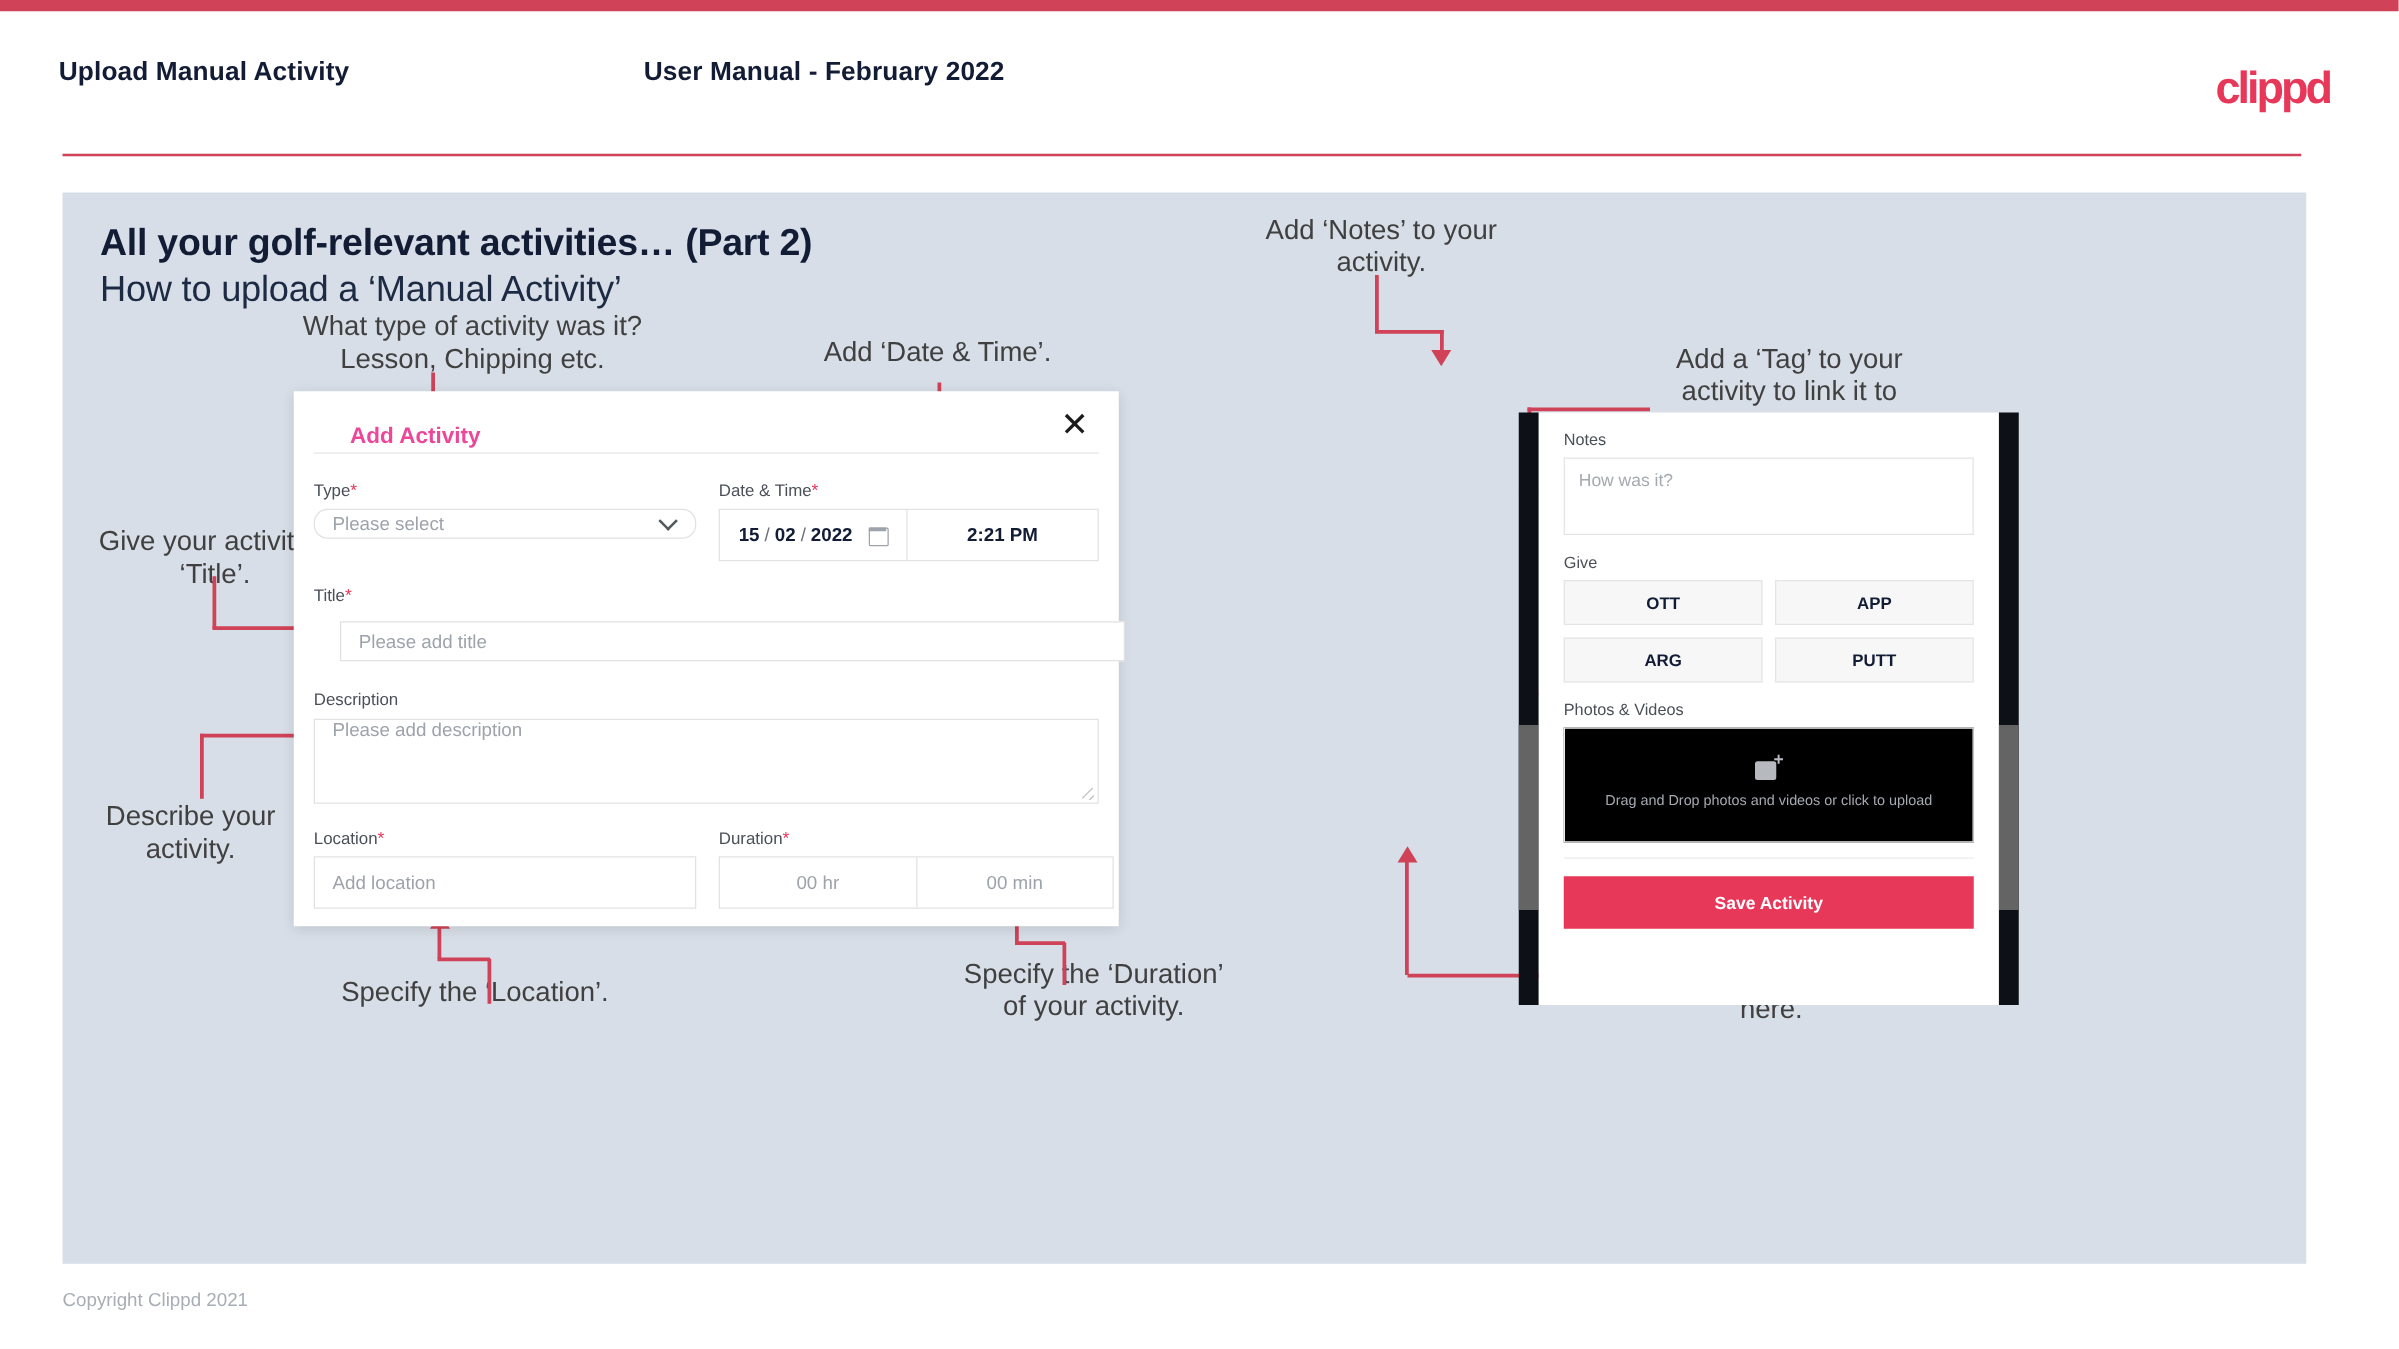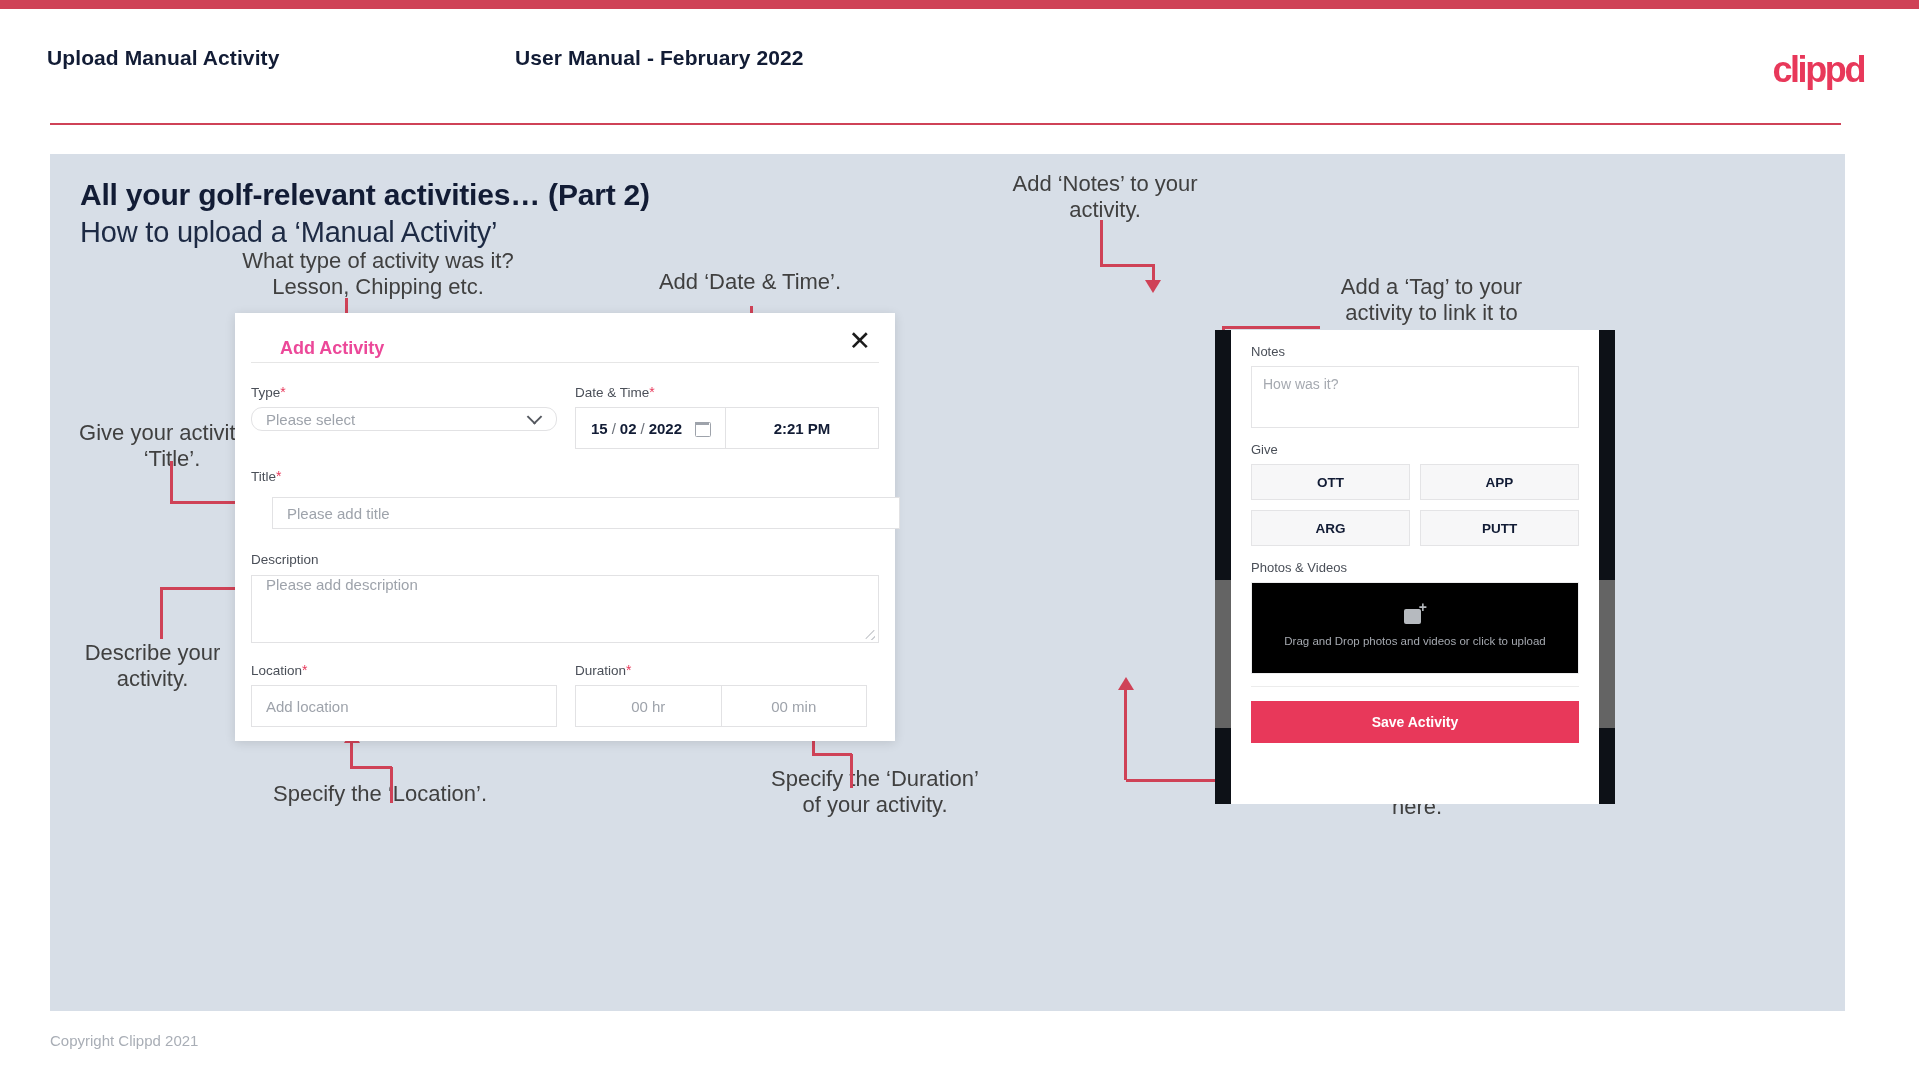--- a/index.html
+++ b/index.html
@@ -337,21 +337,21 @@
     <div class="fld-label" style="left:16px; top:349px;">
       <span>Location</span><span class="req">*</span>
     </div>
     <div class="inp" style="left:16px; top:372px; width:306px; height:42px;">
       <span>Add location</span>
     </div>
 
     <div class="fld-label" style="left:340px; top:349px;">
       <span>Duration</span><span class="req">*</span>
     </div>
-    <div class="dur-wrap" style="left:340px; top:372px; width:292px; height:42px;">
+    <div class="dur-wrap" style="left:340px; top:372px; width:316px; height:42px;">
       <div class="dur-cell">
         <span>00 hr</span>
       </div>
       <div class="dur-cell">
         <span>00 min</span>
       </div>
     </div>
   </div>
 
   <div class="phone">

